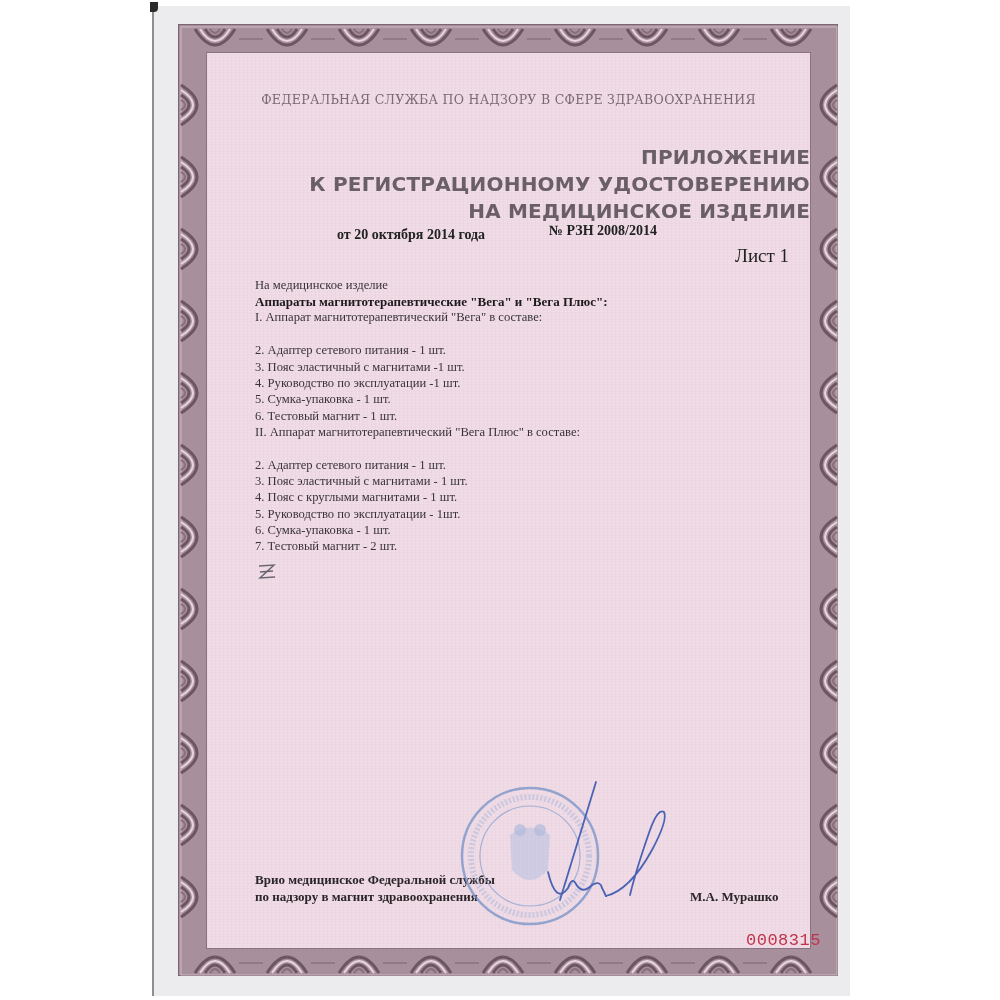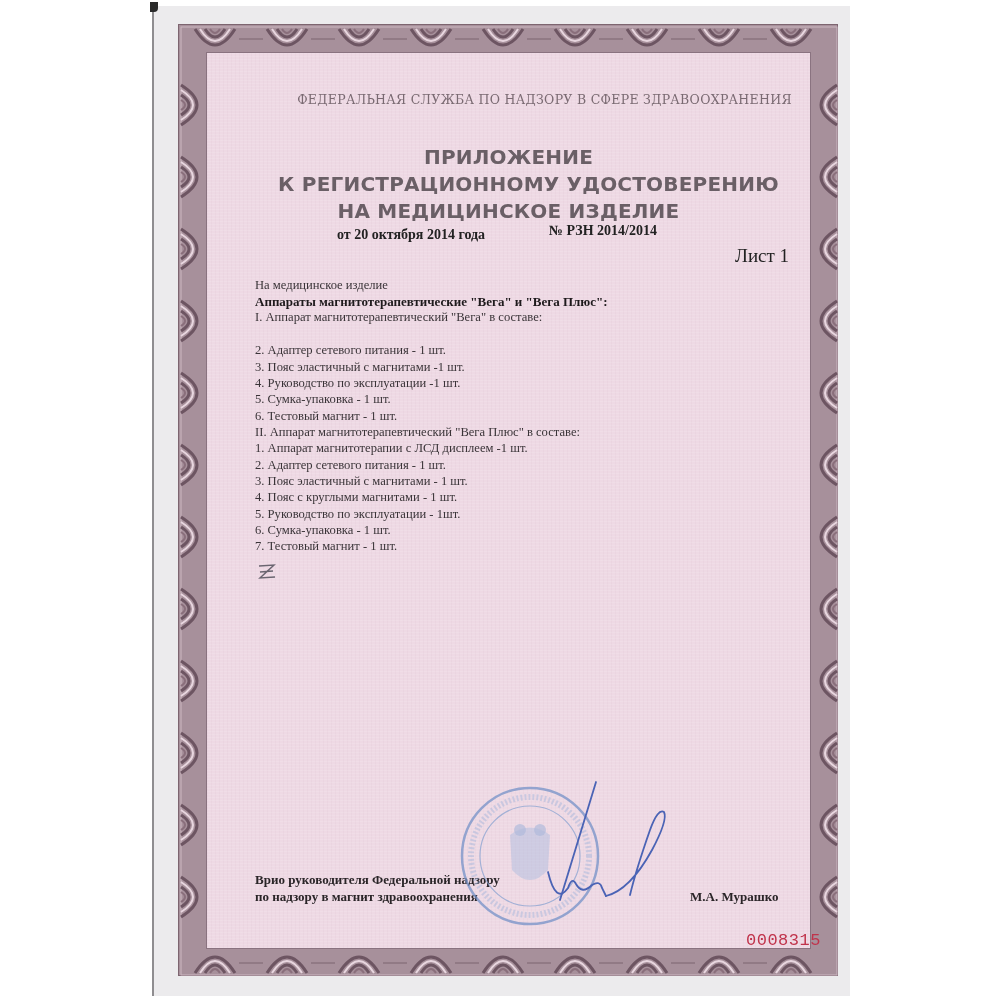--- a/index.html
+++ b/index.html
@@ -6,22 +6,22 @@
   body { width:1000px; height:1000px; background:#ffffff; position:relative; overflow:hidden; }
   .page { position:absolute; left:152px; top:6px; width:696px; height:990px; background:#ecebed; border-left:2px solid #8f8d90; }
   .corner-mark { position:absolute; left:150px; top:2px; width:8px; height:10px; background:#2a2a2a; border-radius:0 0 4px 0; }
   .frame { position:absolute; left:178px; top:24px; width:660px; height:952px; background:#a7909b; box-sizing:border-box; border:1px solid #7d6570; }
   .frame svg { position:absolute; left:0; top:0; }
   .paper { position:absolute; left:206px; top:52px; width:605px; height:897px;
            background:#eed9e4;
            background-image: repeating-linear-gradient(0deg, rgba(255,255,255,0.10) 0 1px, rgba(0,0,0,0) 1px 3px),
                              repeating-linear-gradient(90deg, rgba(180,140,160,0.06) 0 1px, rgba(0,0,0,0) 1px 4px);
            border:1px solid #8a7380; box-sizing:border-box; }
-  .agency { position:absolute; left:0; width:100%; text-align:center; color:#7a6a72; font-family:"DejaVu Serif", serif; font-size:12.5px; letter-spacing:0.3px;margin-left:36px; }
-  .title { position:absolute; left:0; width:100%; text-align:center; color:#6a5f66; font-family:"DejaVu Sans", sans-serif; font-weight:bold; font-size:20px; letter-spacing:0.2px; }
+  .agency { position:absolute; left:0; width:100%; text-align:center; color:#7a6a72; font-family:"DejaVu Serif", serif; font-size:12.5px; letter-spacing:0.3px; }
+  .title { position:absolute; left:0; width:100%; text-align:right; color:#6a5f66; font-family:"DejaVu Sans", sans-serif; font-weight:bold; font-size:20px; letter-spacing:0.2px; }
   .dateline { position:absolute; font-family:"Liberation Serif", serif; font-weight:bold; font-size:14px; color:#222; }
   .sheet { position:absolute; font-family:"Liberation Serif", serif; font-size:19px; color:#222; }
   .body-line { position:absolute; left:48px; font-family:"Liberation Serif", serif; font-size:12.6px; color:#3a3438; white-space:nowrap; }
   .body-line.bold { font-weight:bold; color:#1e1a1c; font-size:13px; }
   .sig-text { position:absolute; font-family:"Liberation Serif", serif; font-weight:bold; font-size:13px; color:#2a2528; white-space:nowrap; }
   .serial { position:absolute; font-family:"Liberation Mono", monospace; font-size:17px; color:#c0334b; letter-spacing:0.5px; }
   .zmark { position:absolute; }
   .overlay { position:absolute; left:0; top:0; pointer-events:none; }
 </style>
 </head>
@@ -106,49 +106,48 @@
       <path d="M60,14 L84,14 M132,14 L156,14 M204,14 L228,14 M276,14 L300,14 M348,14 L372,14 M420,14 L444,14 M492,14 L516,14 M564,14 L588,14"></path>
       <path d="M60,938 L84,938 M132,938 L156,938 M204,938 L228,938 M276,938 L300,938 M348,938 L372,938 M420,938 L444,938 M492,938 L516,938 M564,938 L588,938"></path>
     </g>
   </svg>
 </div>
 
 <div class="paper">
   <div class="agency" style="top:39px;">ФЕДЕРАЛЬНАЯ СЛУЖБА ПО НАДЗОРУ В СФЕРЕ ЗДРАВООХРАНЕНИЯ</div>
 
   <div class="title" style="top:92px;">ПРИЛОЖЕНИЕ</div>
-  <div class="title" style="top:119px;padding-left:20px;">К РЕГИСТРАЦИОННОМУ УДОСТОВЕРЕНИЮ</div>
+  <div class="title" style="top:119px;">К РЕГИСТРАЦИОННОМУ УДОСТОВЕРЕНИЮ</div>
   <div class="title" style="top:146px;">НА МЕДИЦИНСКОЕ ИЗДЕЛИЕ</div>
 
   <div class="dateline" style="left:130px; top:174px;">от  20 октября 2014 года</div>
-  <div class="dateline" style="left:342px; top:170px;">№  РЗН 2014/2014</div>
+  <div class="dateline" style="left:342px; top:170px;">№  РЗН 2008/2014</div>
   <div class="sheet" style="left:528px; top:192px;">Лист   1</div>
 
   <div class="body-line" style="top:225px;">На медицинское изделие</div>
   <div class="body-line bold" style="top:241px;">Аппараты магнитотерапевтические "Вега" и "Вега Плюс":</div>
   <div class="body-line" style="top:257px;">I. Аппарат магнитотерапевтический "Вега" в составе:</div>
   <div class="body-line" style="top:290px;">2. Адаптер сетевого питания - 1 шт.</div>
   <div class="body-line" style="top:307px;">3. Пояс эластичный с магнитами -1 шт.</div>
   <div class="body-line" style="top:323px;">4. Руководство по эксплуатации -1 шт.</div>
   <div class="body-line" style="top:339px;">5. Сумка-упаковка - 1 шт.</div>
   <div class="body-line" style="top:356px;">6. Тестовый магнит - 1 шт.</div>
   <div class="body-line" style="top:372px;">II. Аппарат магнитотерапевтический "Вега Плюс" в составе:</div>
-  <div class="body-line" style="top:388px;">1. Аппарат магнитотерапии с ЛСД дисплеем -1 шт.</div>
   <div class="body-line" style="top:405px;">2. Адаптер сетевого питания - 1 шт.</div>
   <div class="body-line" style="top:421px;">3. Пояс эластичный с магнитами - 1 шт.</div>
   <div class="body-line" style="top:437px;">4. Пояс с круглыми магнитами - 1 шт.</div>
   <div class="body-line" style="top:454px;">5. Руководство по эксплуатации - 1шт.</div>
   <div class="body-line" style="top:470px;">6. Сумка-упаковка - 1 шт.</div>
-  <div class="body-line" style="top:486px;">7. Тестовый магнит - 1 шт.</div>
+  <div class="body-line" style="top:486px;">7. Тестовый магнит - 2 шт.</div>
 
   <svg class="zmark" style="left:50px; top:510px;" width="20" height="18" viewBox="0 0 20 18">
     <path d="M2,3 L17,2 L3,15 L18,14 M3,9 L16,8" fill="none" stroke="#6a6570" stroke-width="1.4"></path>
   </svg>
 
-  <div class="sig-text" style="left:48px; top:819px;">Врио руководителя Федеральной надзору</div>
+  <div class="sig-text" style="left:48px; top:819px;">Врио медицинское Федеральной службы</div>
   <div class="sig-text" style="left:48px; top:836px;">по надзору в магнит здравоохранения</div>
   <div class="sig-text" style="left:483px; top:836px;">М.А. Мурашко</div>
   <div class="serial" style="left:539px; top:878px;">0008315</div>
 </div>
 
 <svg class="overlay" width="1000" height="1000" viewBox="0 0 1000 1000">
   <g opacity="0.75">
     <circle cx="530" cy="856" r="68" fill="none" stroke="#7592c8" stroke-width="2.5"></circle>
     <circle cx="530" cy="856" r="50" fill="none" stroke="#8aa3d1" stroke-width="1.2"></circle>
     <circle cx="530" cy="856" r="59" fill="none" stroke="#9fb3da" stroke-width="6" stroke-dasharray="2 2" opacity="0.6"></circle>

